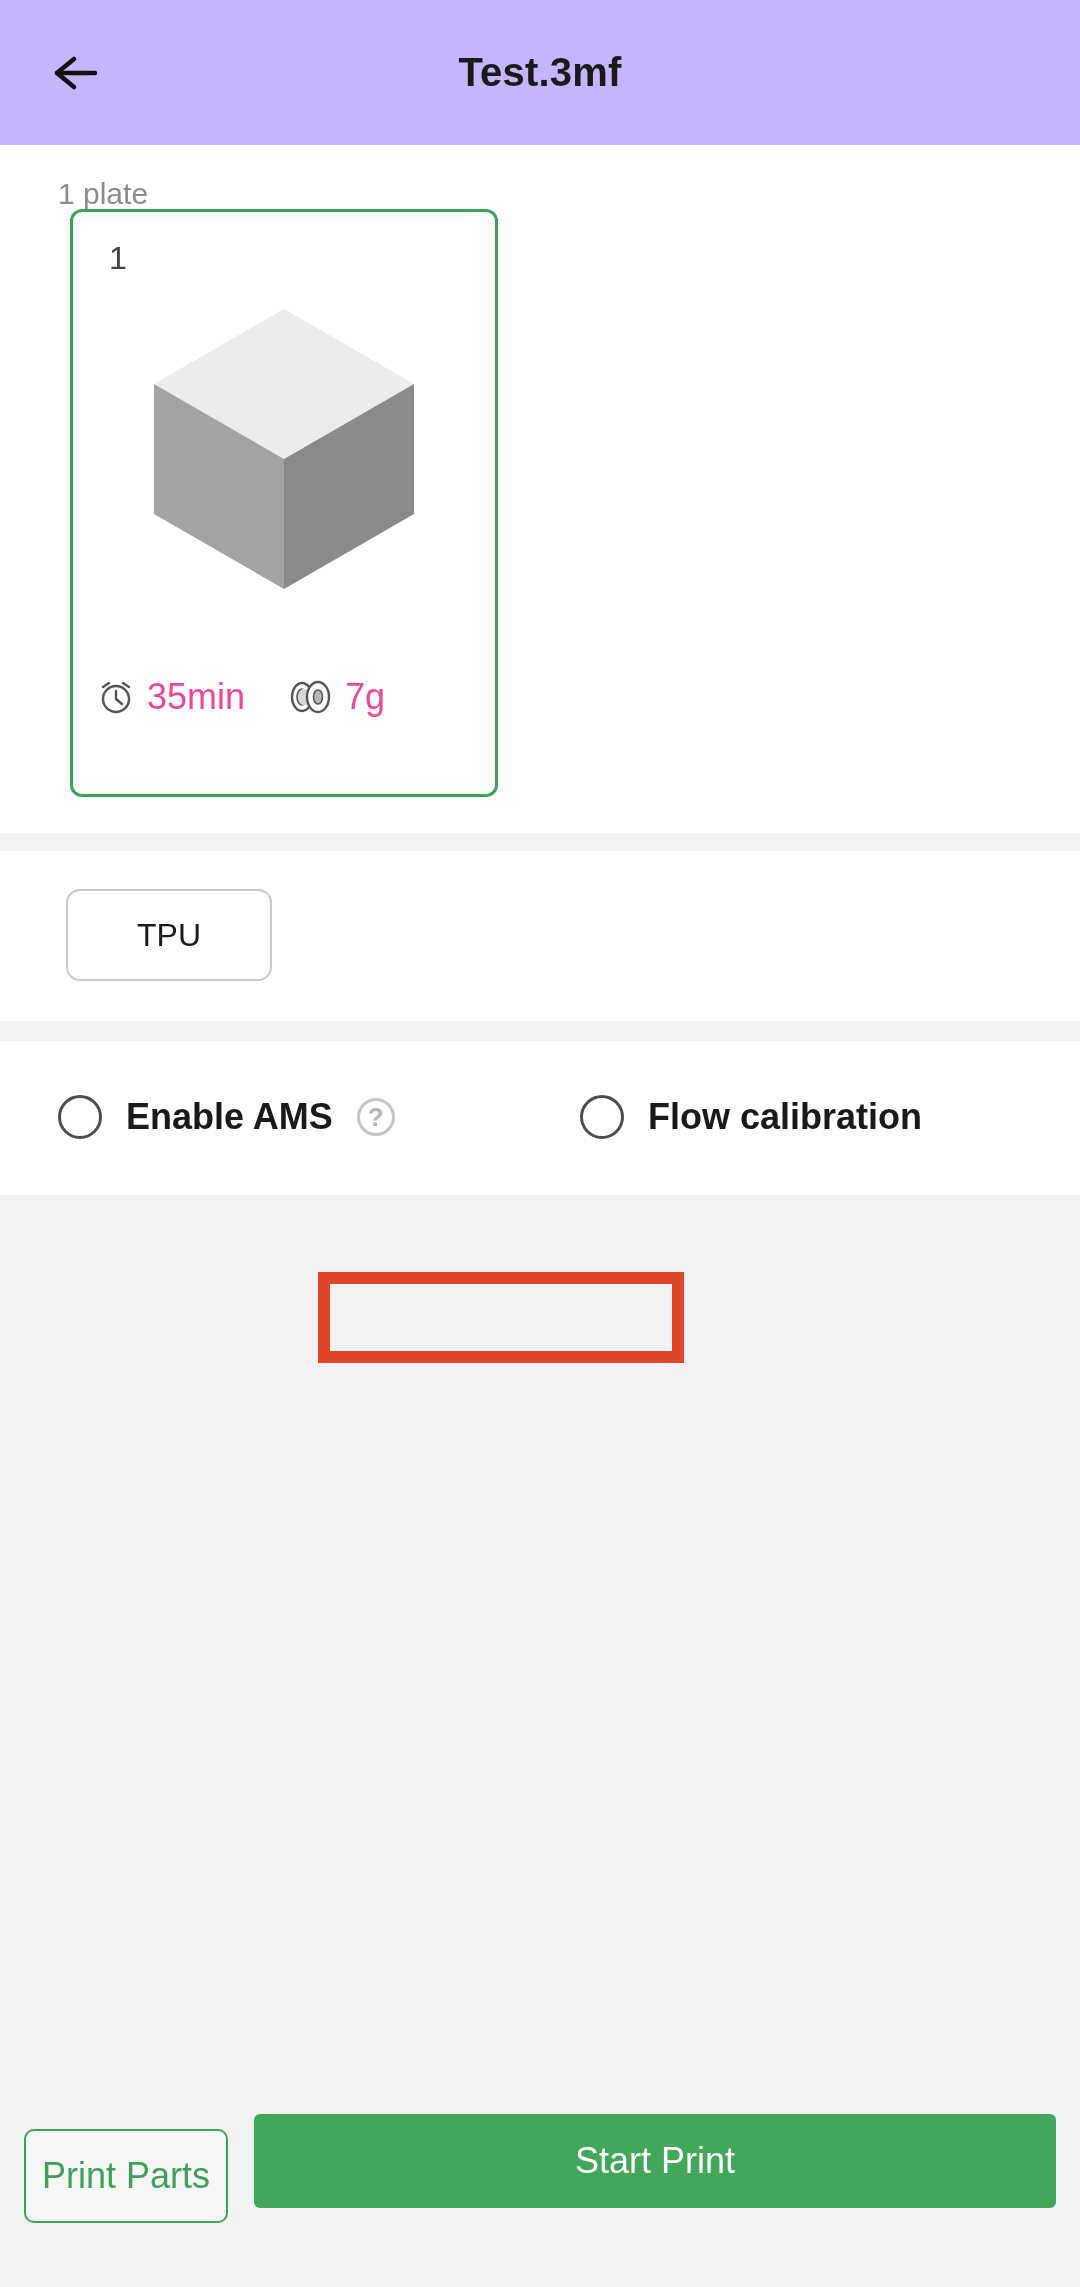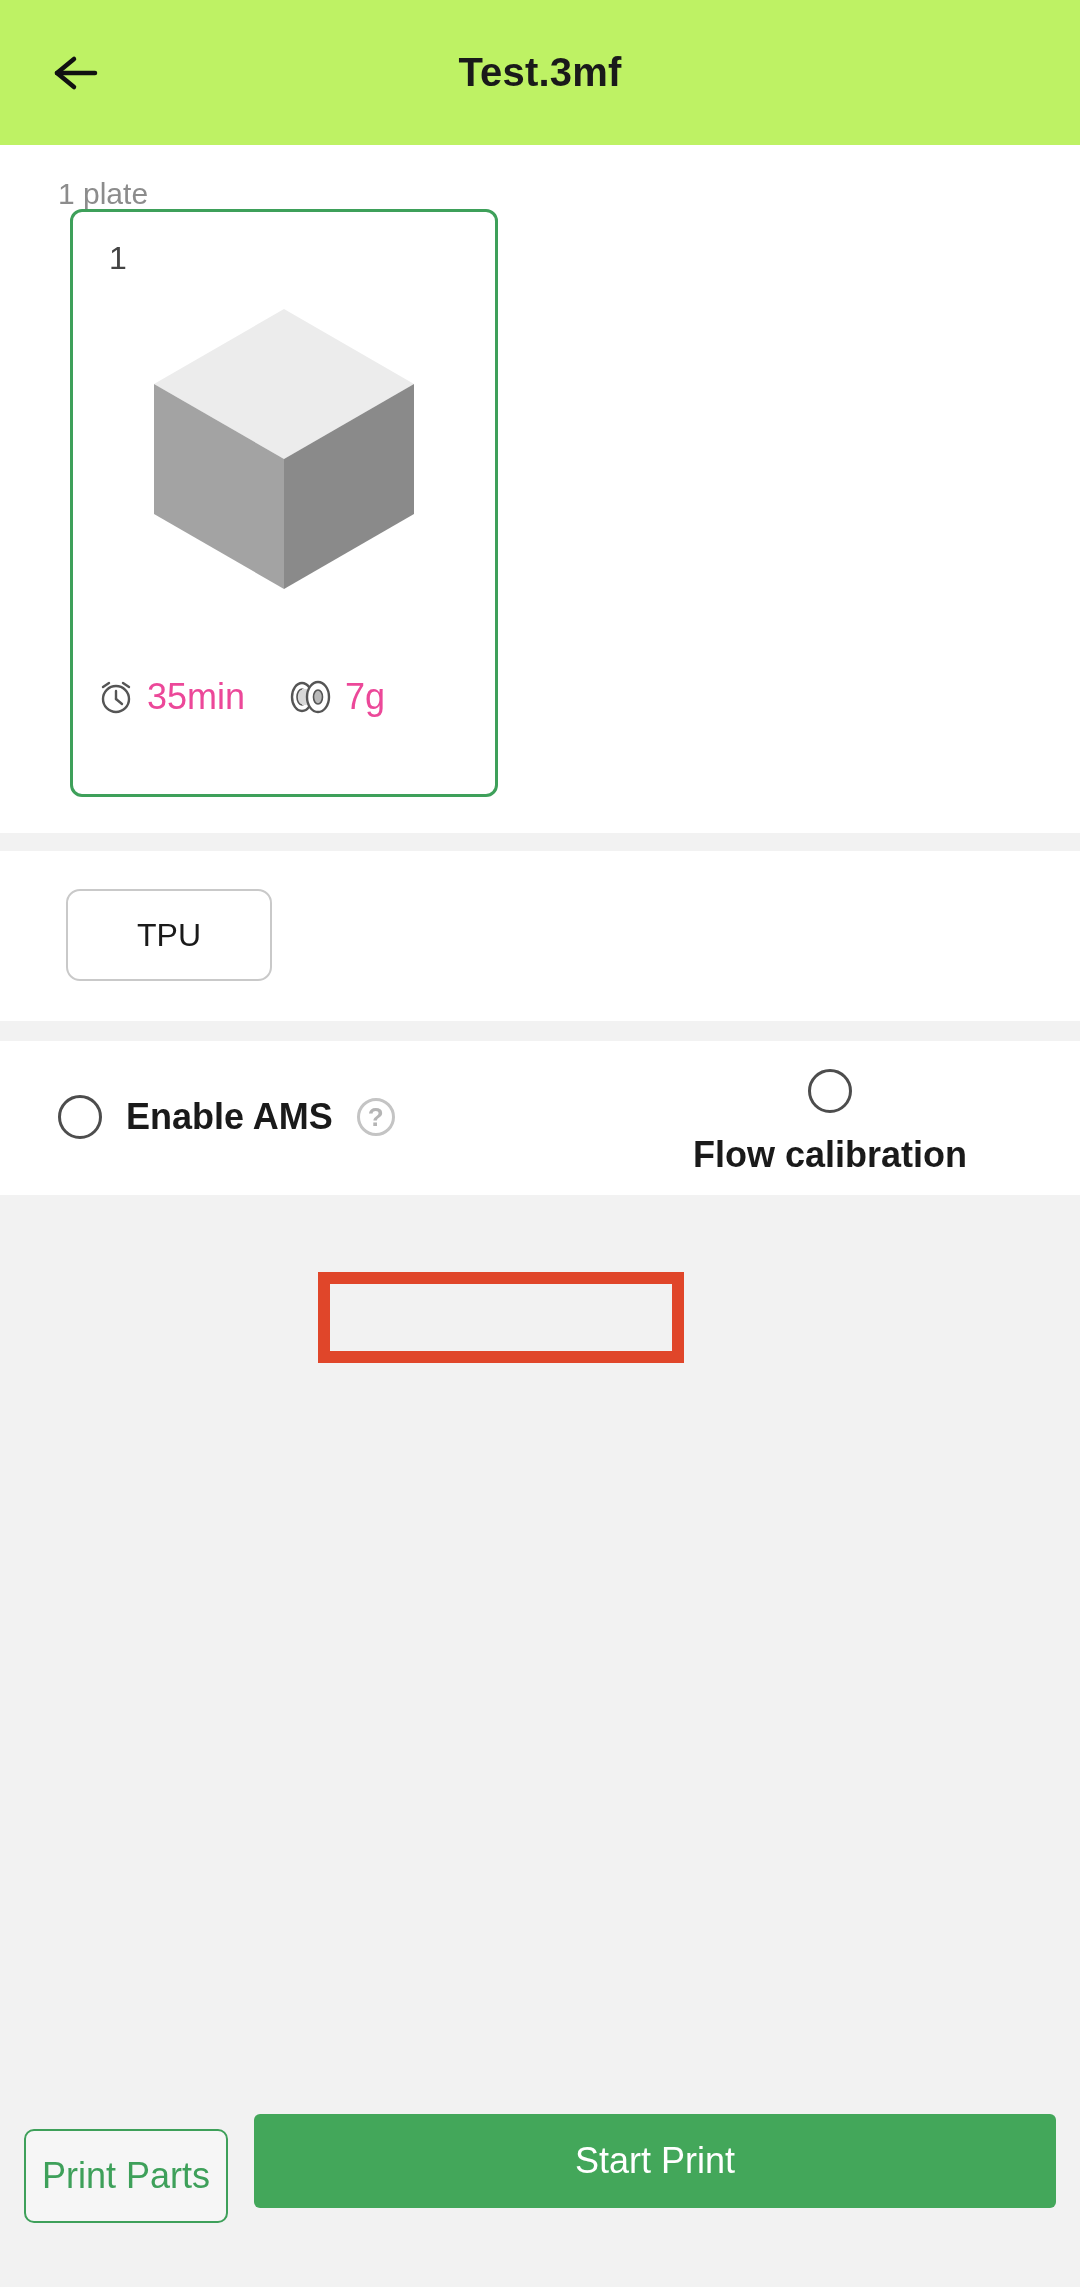--- a/index.html
+++ b/index.html
@@ -17,21 +17,21 @@
     background: #f2f2f2;
     display: flex;
     flex-direction: column;
     overflow: hidden;
   }
 
   
   .header {
     position: relative;
     height: 145px;
-    background: #bef264;
+    background: #c4b5fd;
     display: flex;
     align-items: center;
     flex: 0 0 auto;
   }
   .back-btn {
     position: absolute;
     left: 38px;
     top: 50%;
     transform: translateY(-50%);
     width: 76px;
@@ -164,21 +164,20 @@
   }
   .option {
     display: flex;
     align-items: center;
     gap: 24px;
     height: 96px;
     cursor: pointer;
   }
   .option.hl-cell {
     padding-left: 42px;
-    flex-direction: column;
   }
   .radio {
     width: 44px;
     height: 44px;
     border-radius: 50%;
     border: 3px solid #4d4d4d;
     background: #ffffff;
     flex: 0 0 auto;
   }
   .radio-checked {

